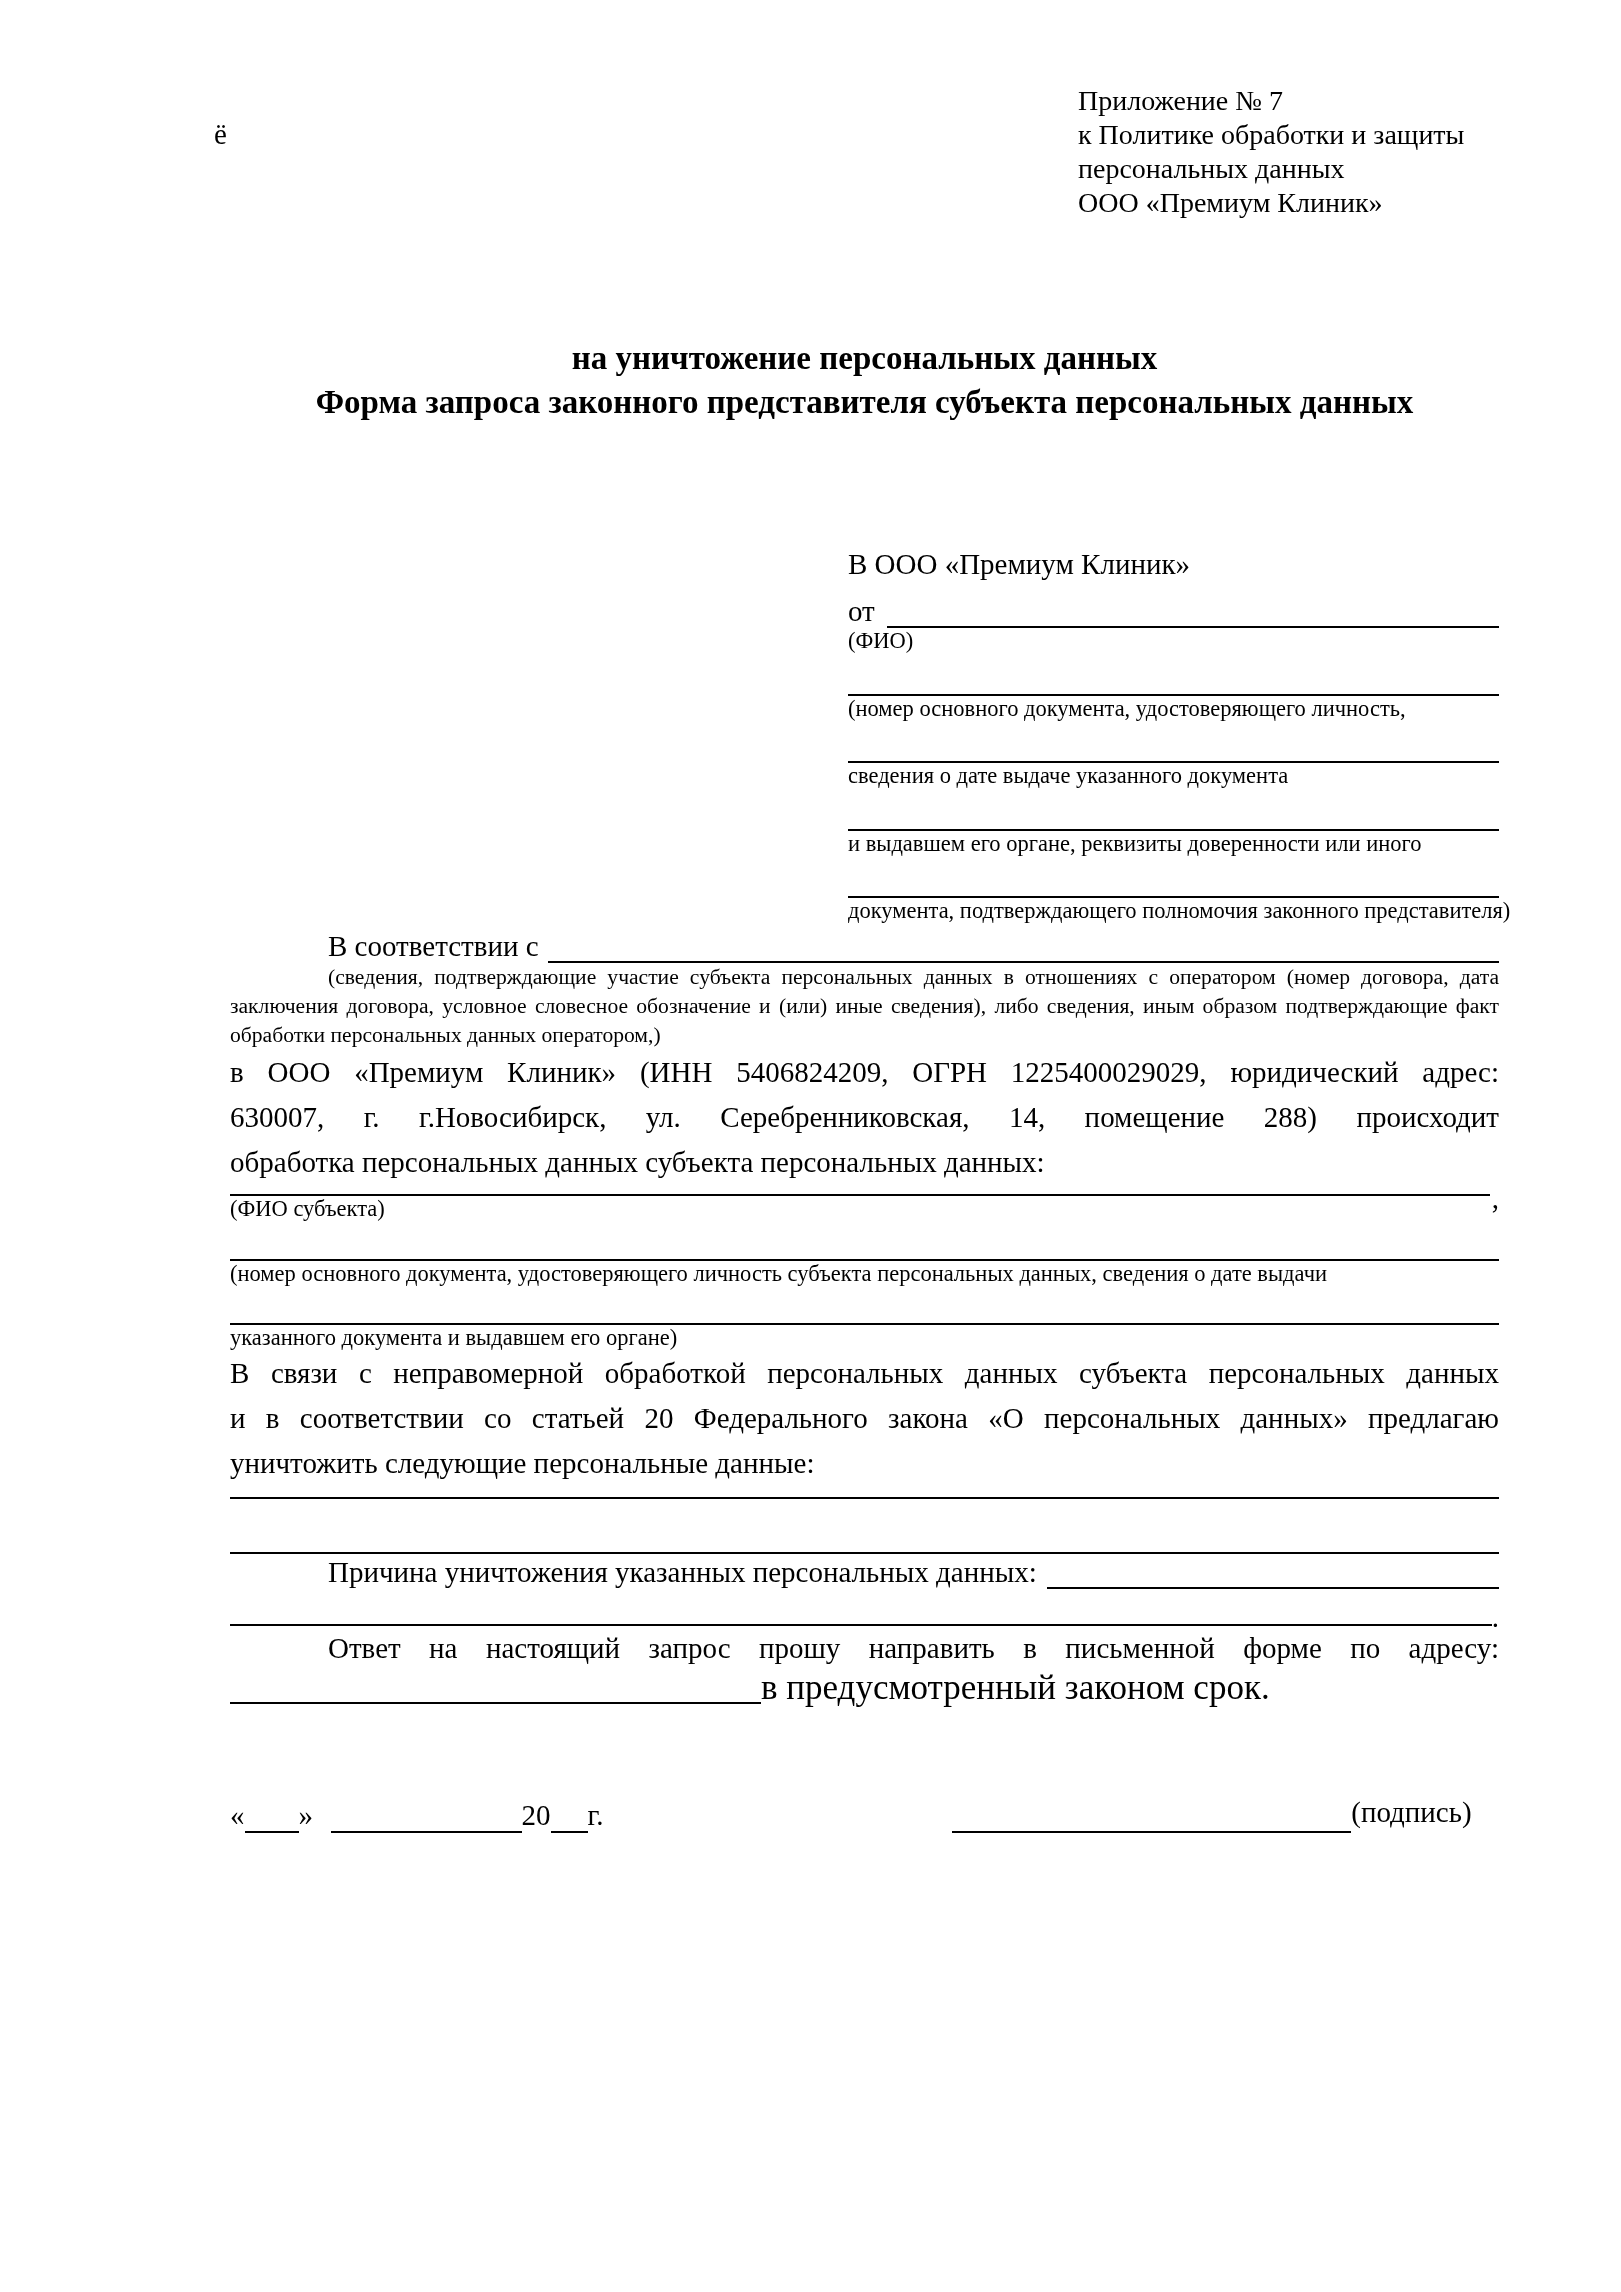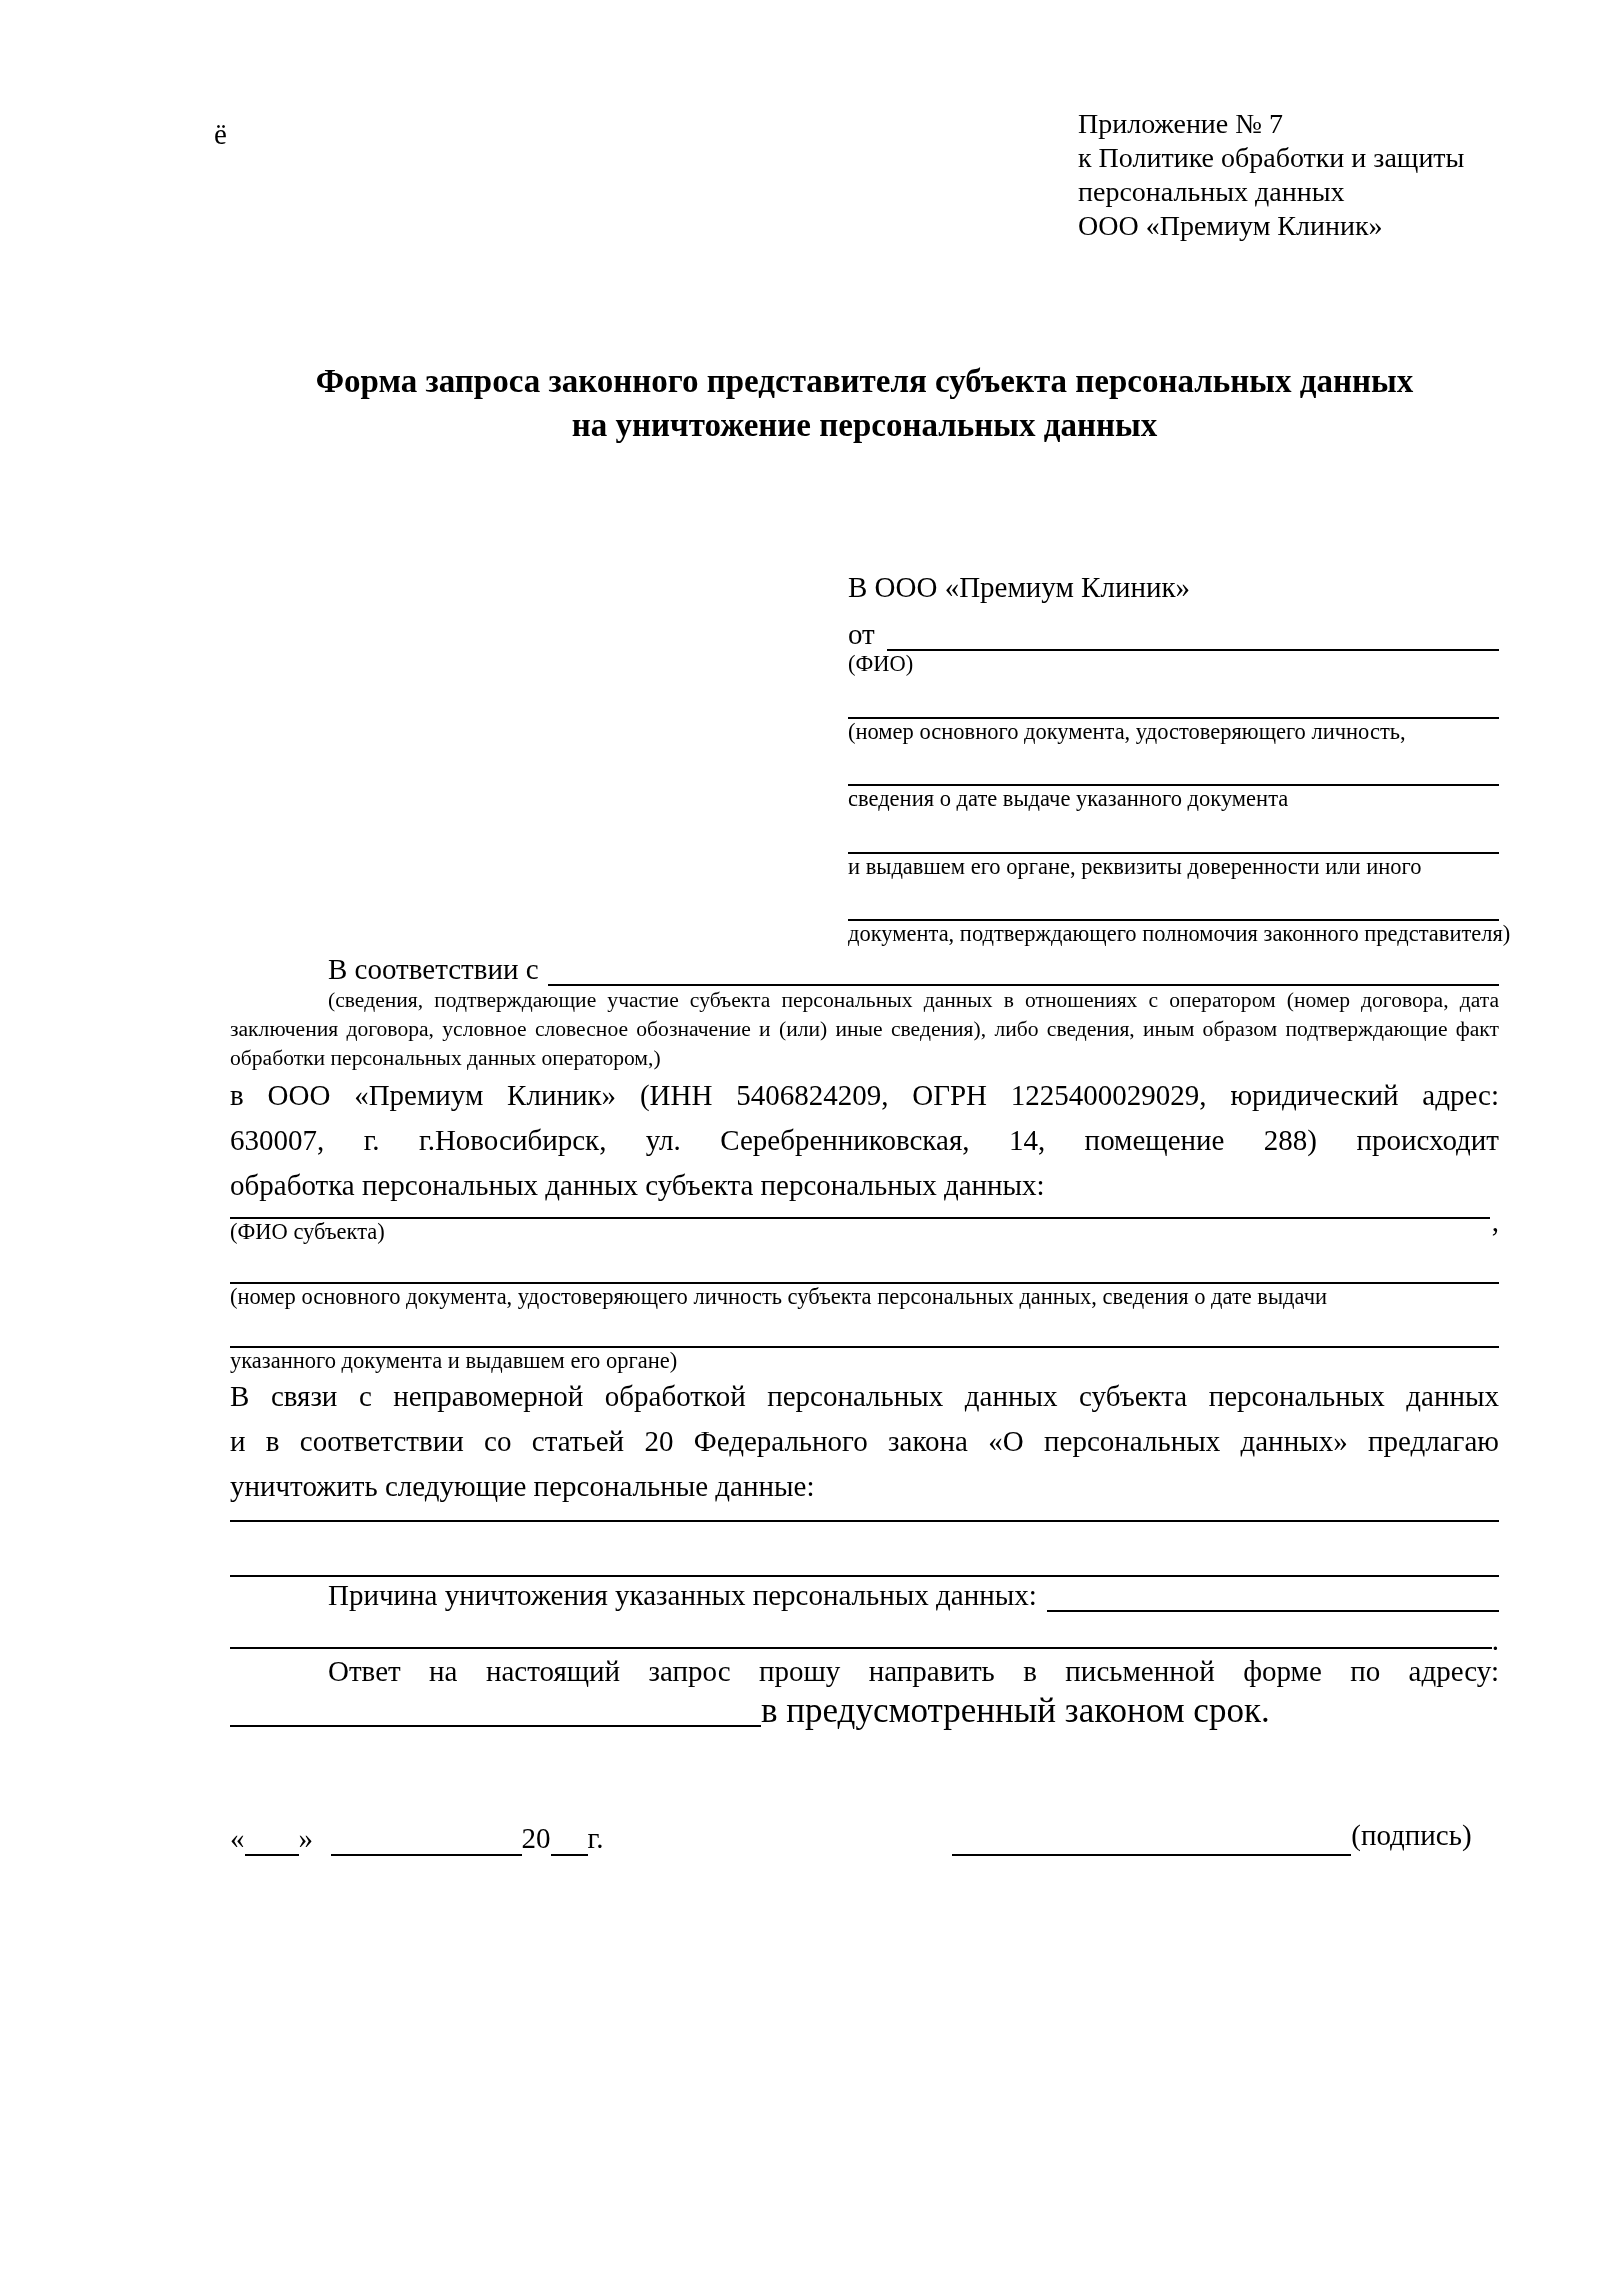--- a/index.html
+++ b/index.html
@@ -7,21 +7,21 @@
     position:relative;
     width:1621px;height:2293px;
     background:#ffffff;color:#000;
     font-family:"Liberation Serif", serif;
     overflow:hidden;
   }
   .stray{position:absolute;left:214px;top:118px;font-size:29px;line-height:33px;}
   .content{position:absolute;left:230px;top:0;width:1269px;}
 
   
-  .appendix{margin-left:848px;padding-top:107px;font-size:28px;line-height:34px;}
+  .appendix{margin-left:848px;padding-top:84px;font-size:28px;line-height:34px;}
 
   
   .title{margin-top:116px;text-align:center;font-weight:bold;font-size:33px;line-height:44px;}
 
   
   .addressee{margin-left:618px;margin-top:120px;width:651px;}
   .addr-to{font-size:29px;line-height:41px;}
   .from-row{display:flex;align-items:flex-end;height:43px;font-size:29px;text-align:center;}
   .from-row .lbl{padding-right:11.8px;line-height:33px;}
   .fill{flex:1;border-bottom:2.9px solid #000;}
@@ -70,22 +70,22 @@
   <div class="content">
 
     <div class="appendix">
       <div>Приложение № 7</div>
       <div>к Политике обработки и защиты</div>
       <div>персональных данных</div>
       <div>ООО «Премиум Клиник»</div>
     </div>
 
     <div class="title">
+      <div>на уничтожение персональных данных</div>
       <div>Форма запроса законного представителя субъекта персональных данных</div>
-      <div>на уничтожение персональных данных</div>
     </div>
 
     <div class="addressee">
       <div class="addr-to">В ООО «Премиум Клиник»</div>
       <div class="from-row">
         <span class="lbl">от</span>
         <span class="fill"></span>
       </div>
       <div class="cap">(ФИО)</div>
 

